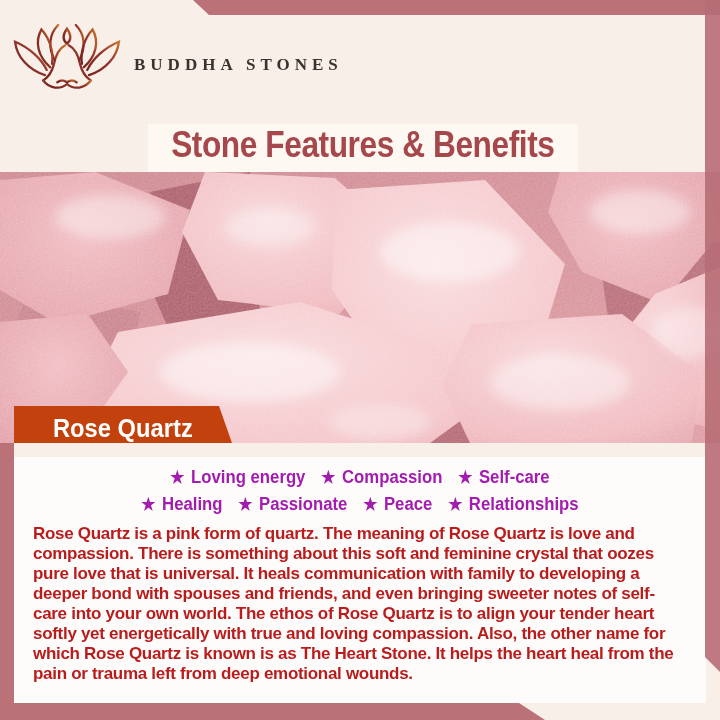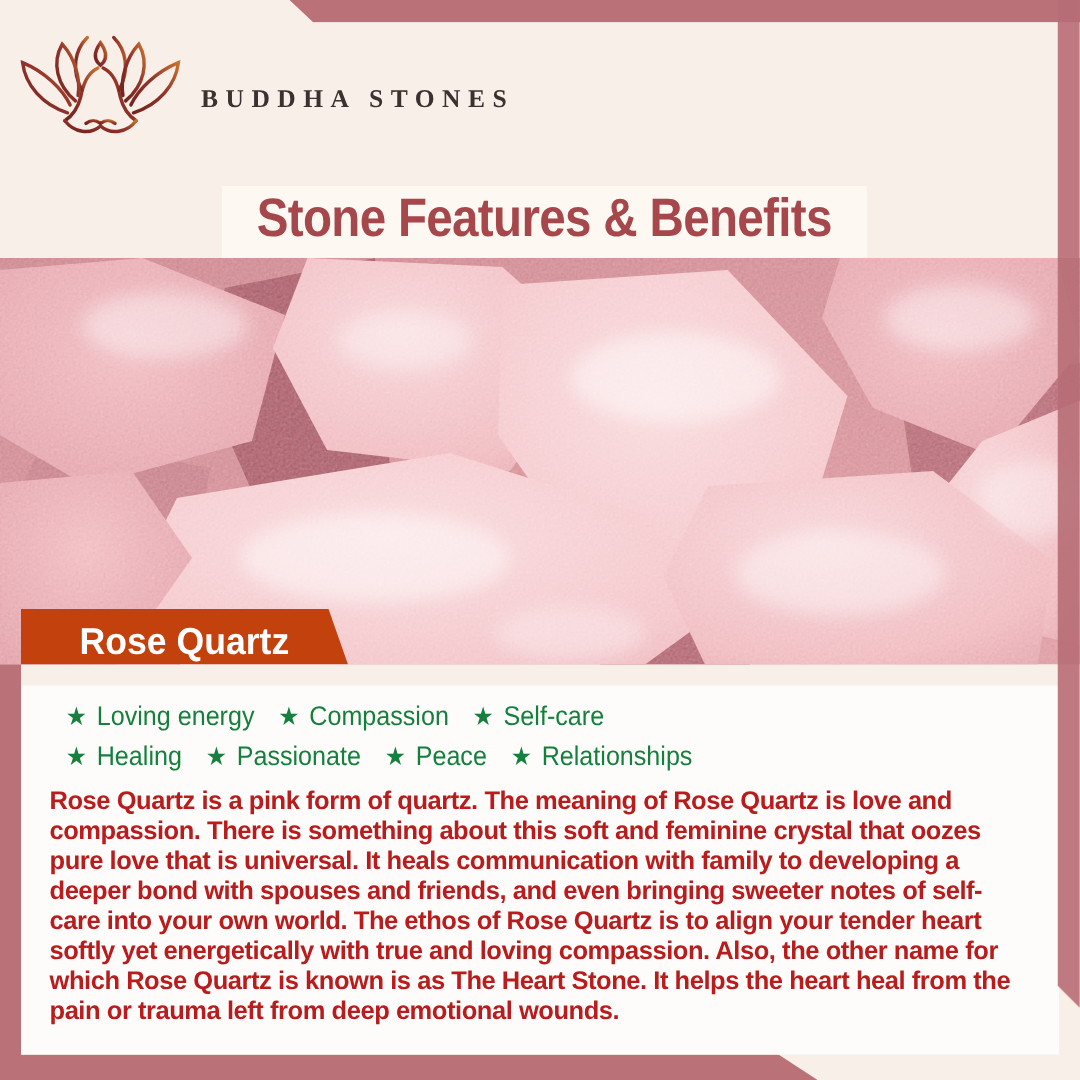--- a/index.html
+++ b/index.html
@@ -75,21 +75,21 @@
     padding-left:41px; transform:scaleX(.95); transform-origin:left center;
     white-space:nowrap;
   }
 
   
   .content-panel{
     position:absolute; left:14px; top:457px; width:692px; height:246px;
     background:#fefcfa; z-index:2;
   }
   .features{
-    margin-top:7px; text-align:left; color:#15803d; font-weight:normal;
+    margin-top:7px; text-align:center; color:#a21caf; font-weight:bold;
   }
   .feature-line{
     font-size:18px; line-height:26px; white-space:nowrap;
     transform:scaleX(.93); transform-origin:center;
   }
   .feature-item{ margin:0 6px; }
   .star{ font-size:17px; margin-right:7px; }
 
   .body-text{
     margin:6px 18px 0 19px;

